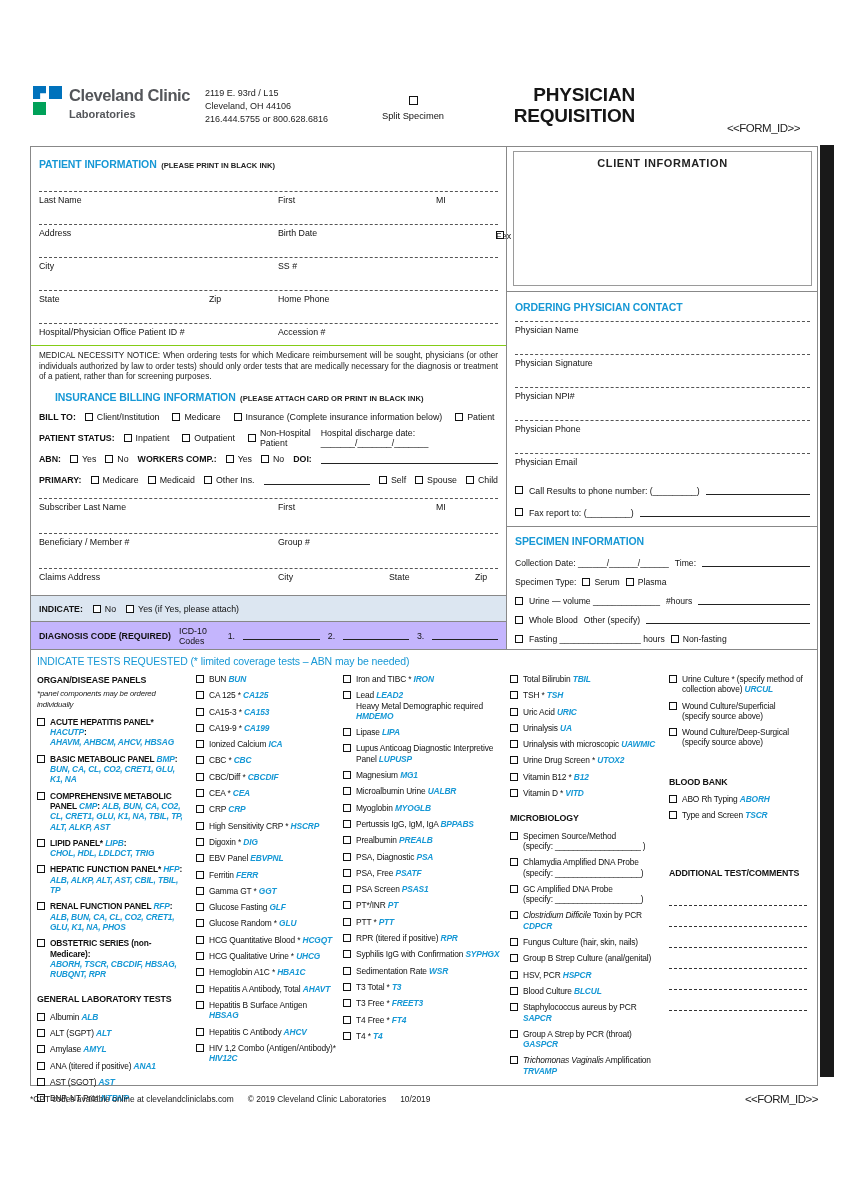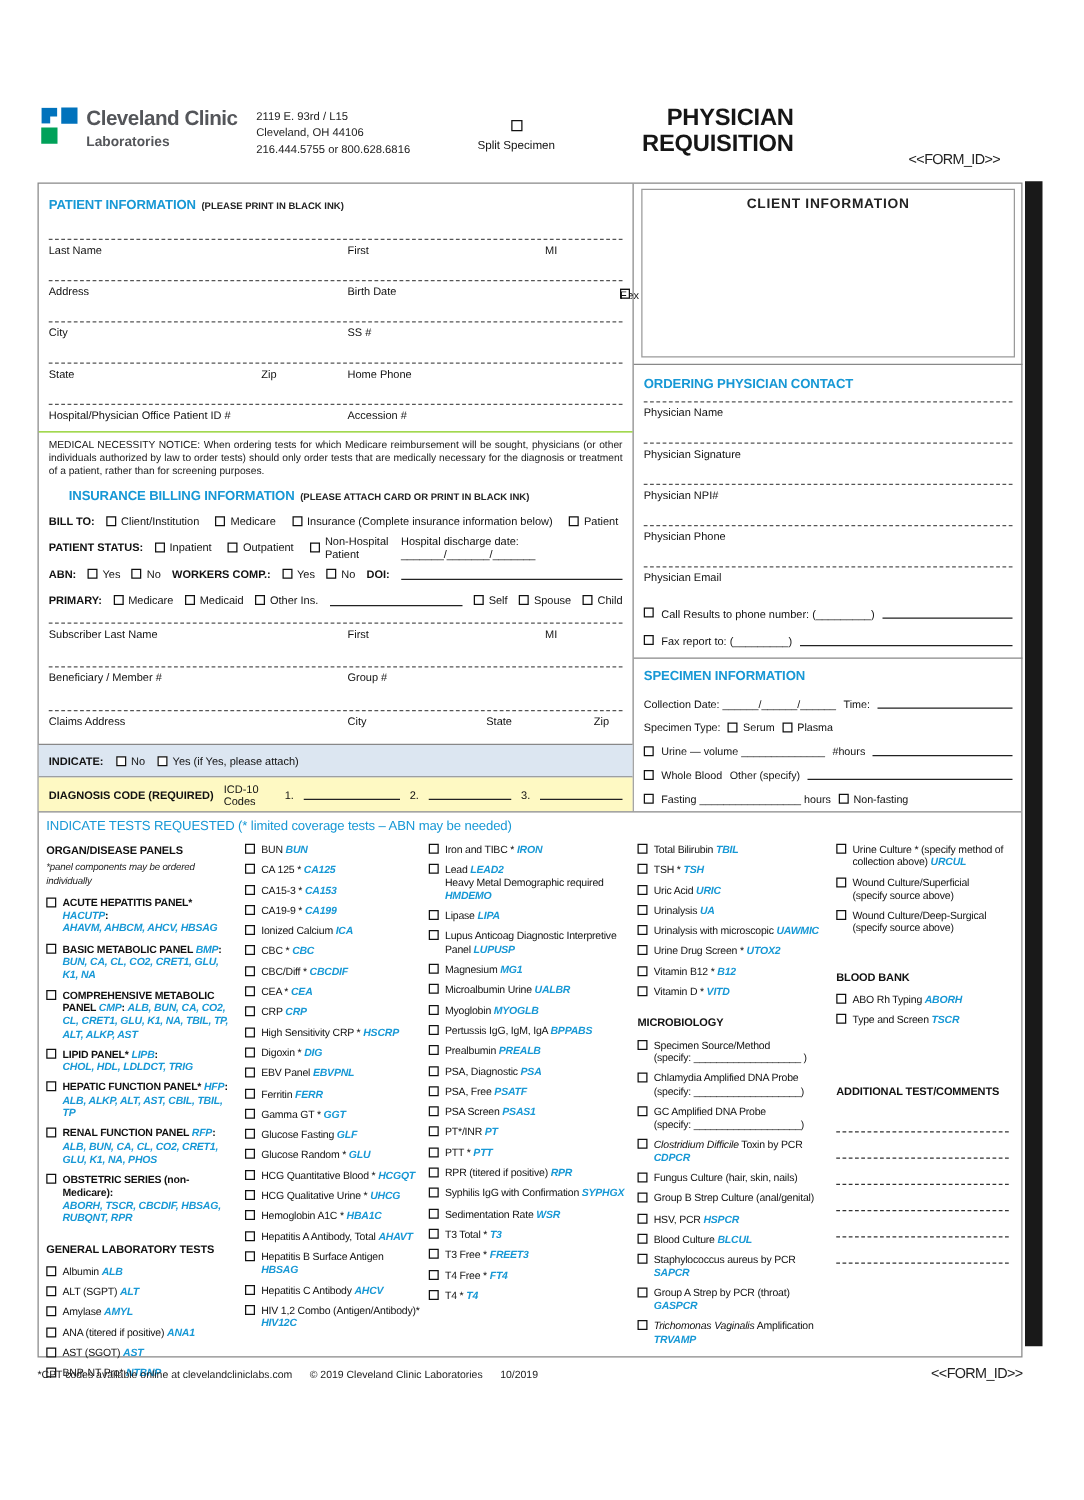--- a/index.html
+++ b/index.html
@@ -40,21 +40,21 @@
   .prow span{position:absolute;top:3px;white-space:nowrap}
   .inlineflex{display:inline-flex!important;align-items:center;gap:4px}
   
   .sec-insurance{position:absolute;left:0;top:199px;right:0;height:250px;border-bottom:1px solid #888}
   .notice{padding:5px 8px 0;font-size:8.2px;line-height:10.6px;text-align:justify;color:#1a1a1a}
   .sec-insurance .hd{margin:4px 24px 0}
   .irow{display:flex;align-items:center;gap:9px;margin:0 8px;font-size:8.8px;height:11px}
   .optgroup{display:inline-flex;gap:13px;align-items:center}
   
   .row-secondary{position:absolute;left:0;top:449px;right:0;height:26px;background:#dce6f1;border-bottom:1px solid #888;display:flex;align-items:center;gap:10px;padding:0 8px;font-size:8.8px}
-  .row-diagnosis{position:absolute;left:0;top:475px;right:0;height:27px;background:#fef9c3;display:flex;align-items:center;gap:8px;padding:0 8px;font-size:8.8px}
+  .row-diagnosis{position:absolute;left:0;top:475px;right:0;height:27px;background:#c4b5fd;display:flex;align-items:center;gap:8px;padding:0 8px;font-size:8.8px}
   
   .client-box{position:absolute;left:6px;top:4px;right:6px;height:135px;border:1.5px solid #9a9a9a;text-align:center}
   .client-box .t{margin-top:5px;font-size:11px;font-weight:bold;letter-spacing:0.6px;color:#222}
   .sec-ordering{position:absolute;left:0;top:144px;right:0;height:235px;border-top:1px solid #888}
   .sec-ordering .hd{margin:5px 8px 0}
   .pfield{border-top:1.2px dashed #555;margin:0 8px;height:33px;padding-top:3px;font-size:8.8px}
   .cfrow{display:flex;gap:6px;margin:0 8px;font-size:8.8px;height:22px}
   .sec-specimen{position:absolute;left:0;top:379px;right:0;height:123px;border-top:1px solid #888}
   .sec-specimen .hd{margin:4px 8px 0}
   .srow{display:flex;align-items:center;gap:6px;margin:8px 8px 0;font-size:8.6px;height:11px}

